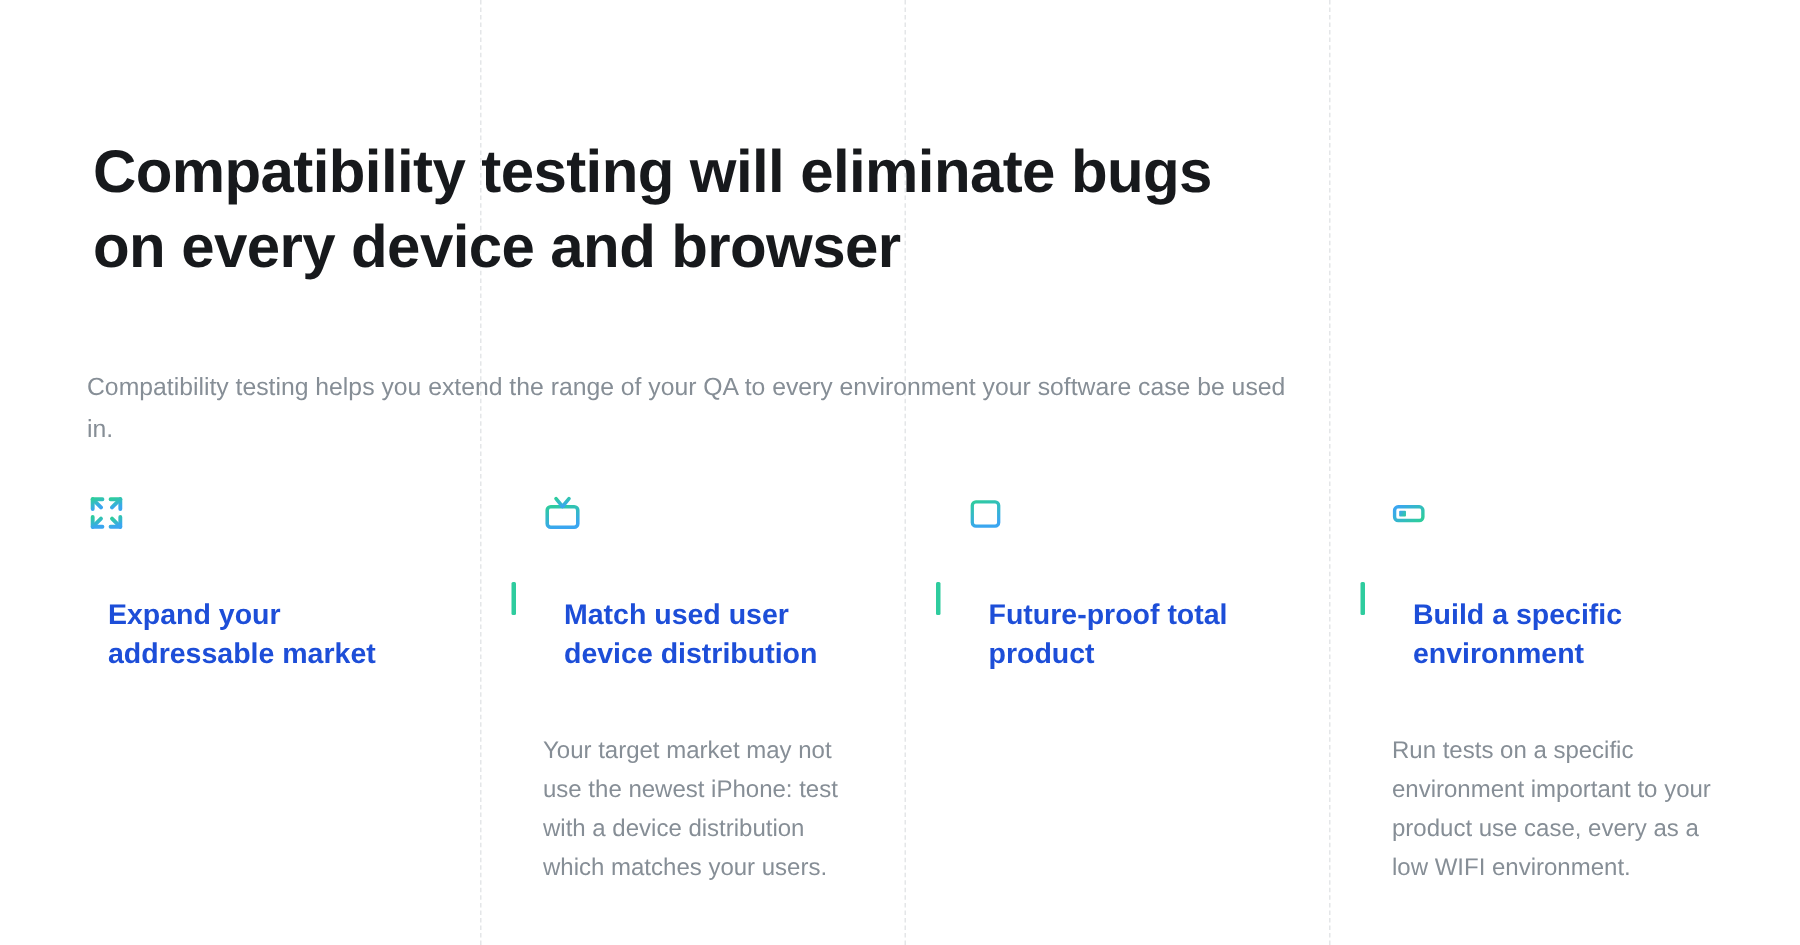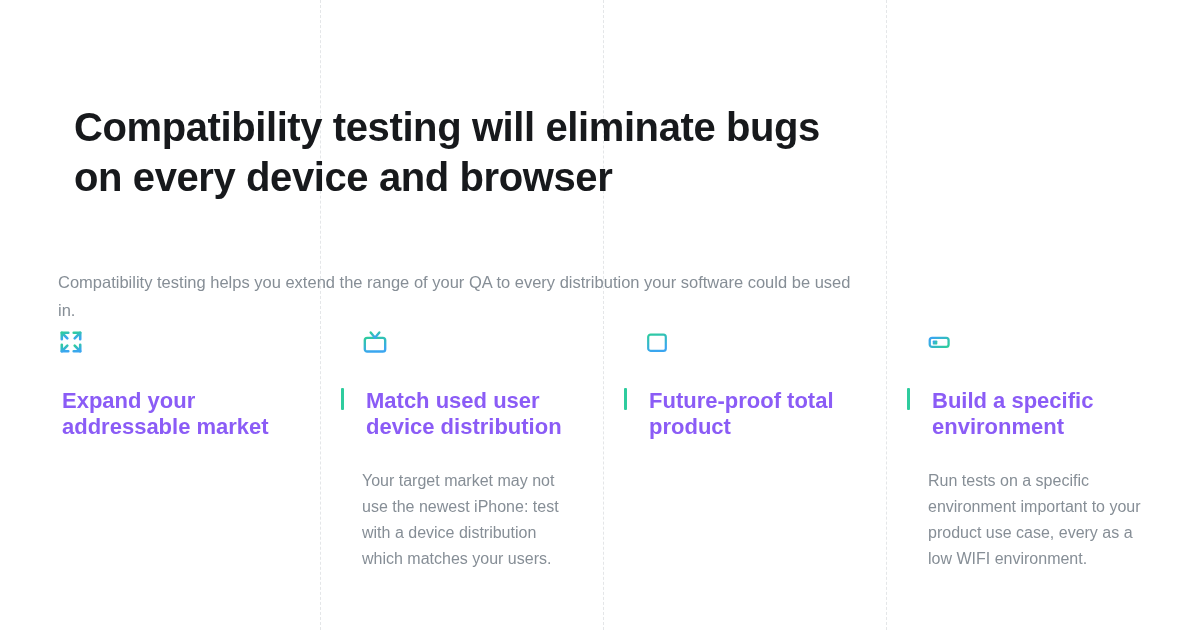--- a/index.html
+++ b/index.html
@@ -40,21 +40,21 @@
   
   .content {
     position: absolute;
     left: 58px;
     top: 0;
     right: 0;
     bottom: 0;
   }
 
   .headline {
-    margin: 16px;
+    margin: 4px;
     padding-top: 86px;
     width: 800px;
     font-size: 40px;
     line-height: 50px;
     font-weight: 700;
     letter-spacing: -0.4px;
     color: #17191c;
   }
 
   .subhead {
@@ -96,26 +96,26 @@
   }
 
   .icon-wrap {
     height: 34px;
     display: flex;
     align-items: center;
   }
   .icon-wrap svg { display: block; }
 
   .col-title {
-    margin: 4px;
+    margin: 14px;
     padding-top: 25px;
-    font-size: 22px;
+    font-size: 19px;
     line-height: 26px;
     font-weight: 700;
-    color: #8b5cf6;
+    color: #1d4ed8;
   }
 
   .col-body {
     margin: 0;
     padding-top: 24px;
     font-size: 16px;
     line-height: 26px;
     font-weight: 400;
     color: #868e96;
   }
@@ -126,21 +126,21 @@
 <div class="page">
 
   <div class="divider d1"></div>
   <div class="divider d2"></div>
   <div class="divider d3"></div>
 
   <div class="content">
 
     <h1 class="headline">Compatibility testing will eliminate bugs on every device and browser</h1>
 
-    <p class="subhead">Compatibility testing helps you extend the range of your QA to every distribution your software could be used in.</p>
+    <p class="subhead">Compatibility testing helps you extend the range of your QA to every environment your software case be used in.</p>
 
     <div class="cols">
 
       <div class="col c1">
         <div class="icon-wrap">
           <svg width="26" height="26" viewBox="0 0 24 24" fill="none" stroke-width="2.4" stroke-linecap="round" stroke-linejoin="round">
             <defs>
               <linearGradient id="g1" x1="0" y1="0" x2="0.35" y2="1">
                 <stop offset="0%" stop-color="#2ecc9e"></stop>
                 <stop offset="100%" stop-color="#3aa6f0"></stop>

